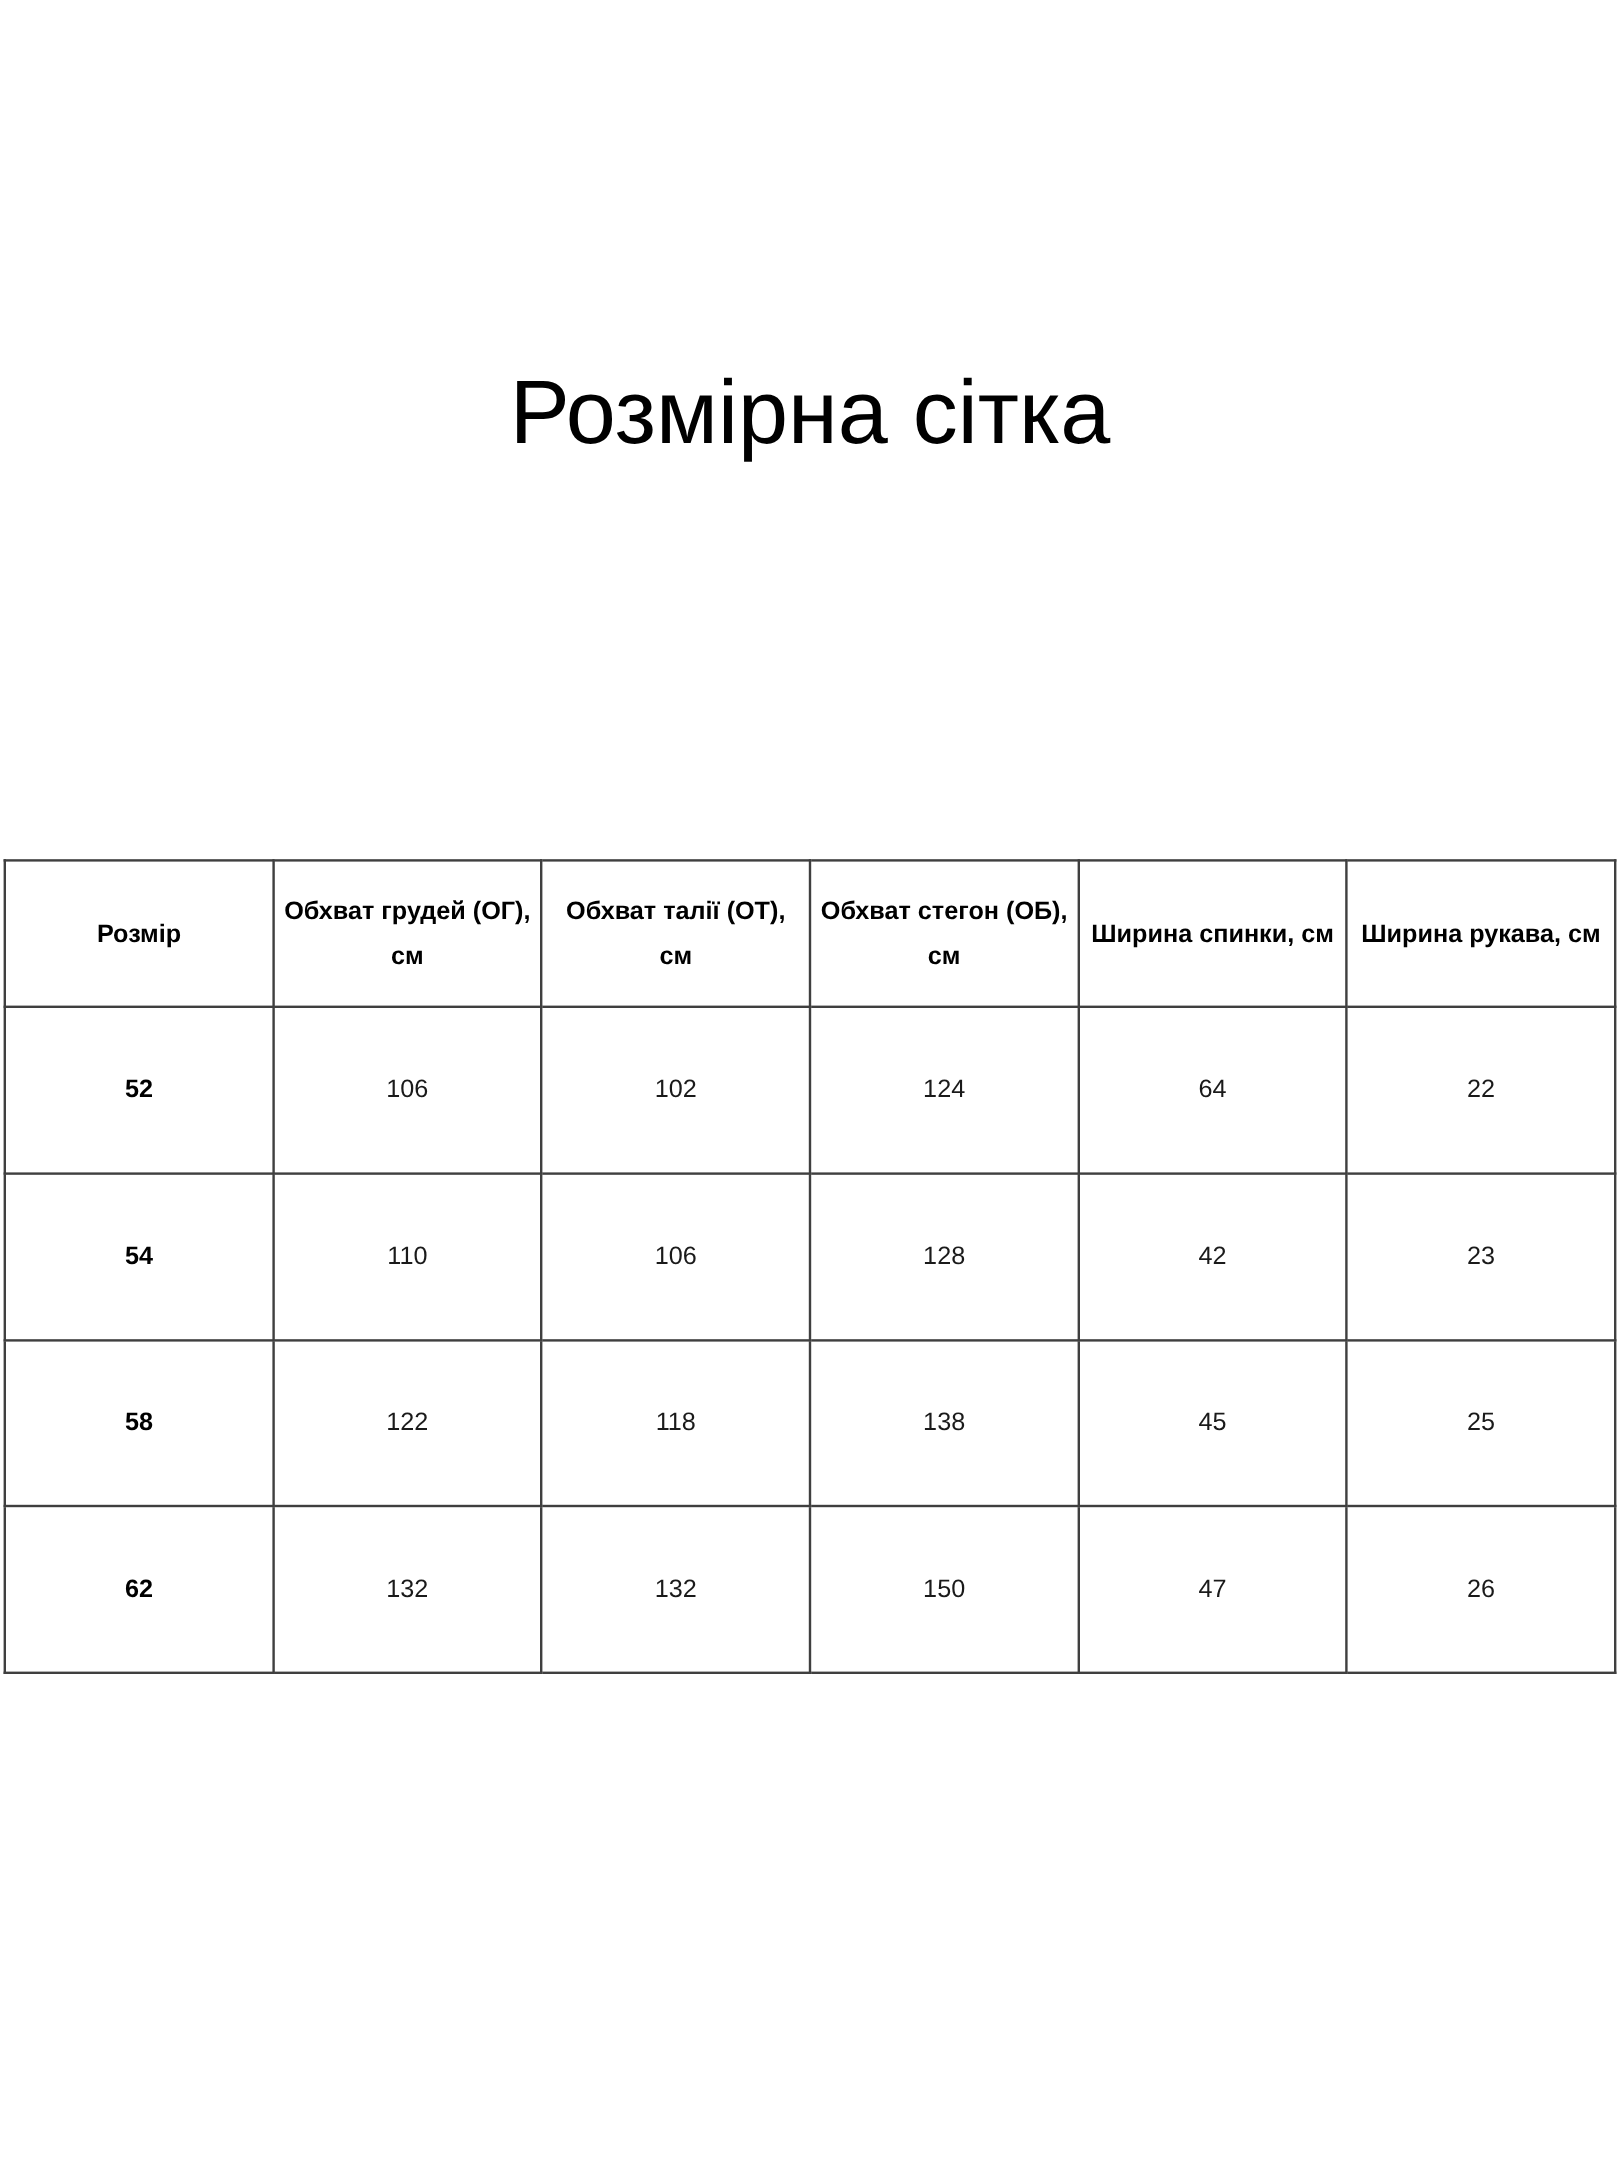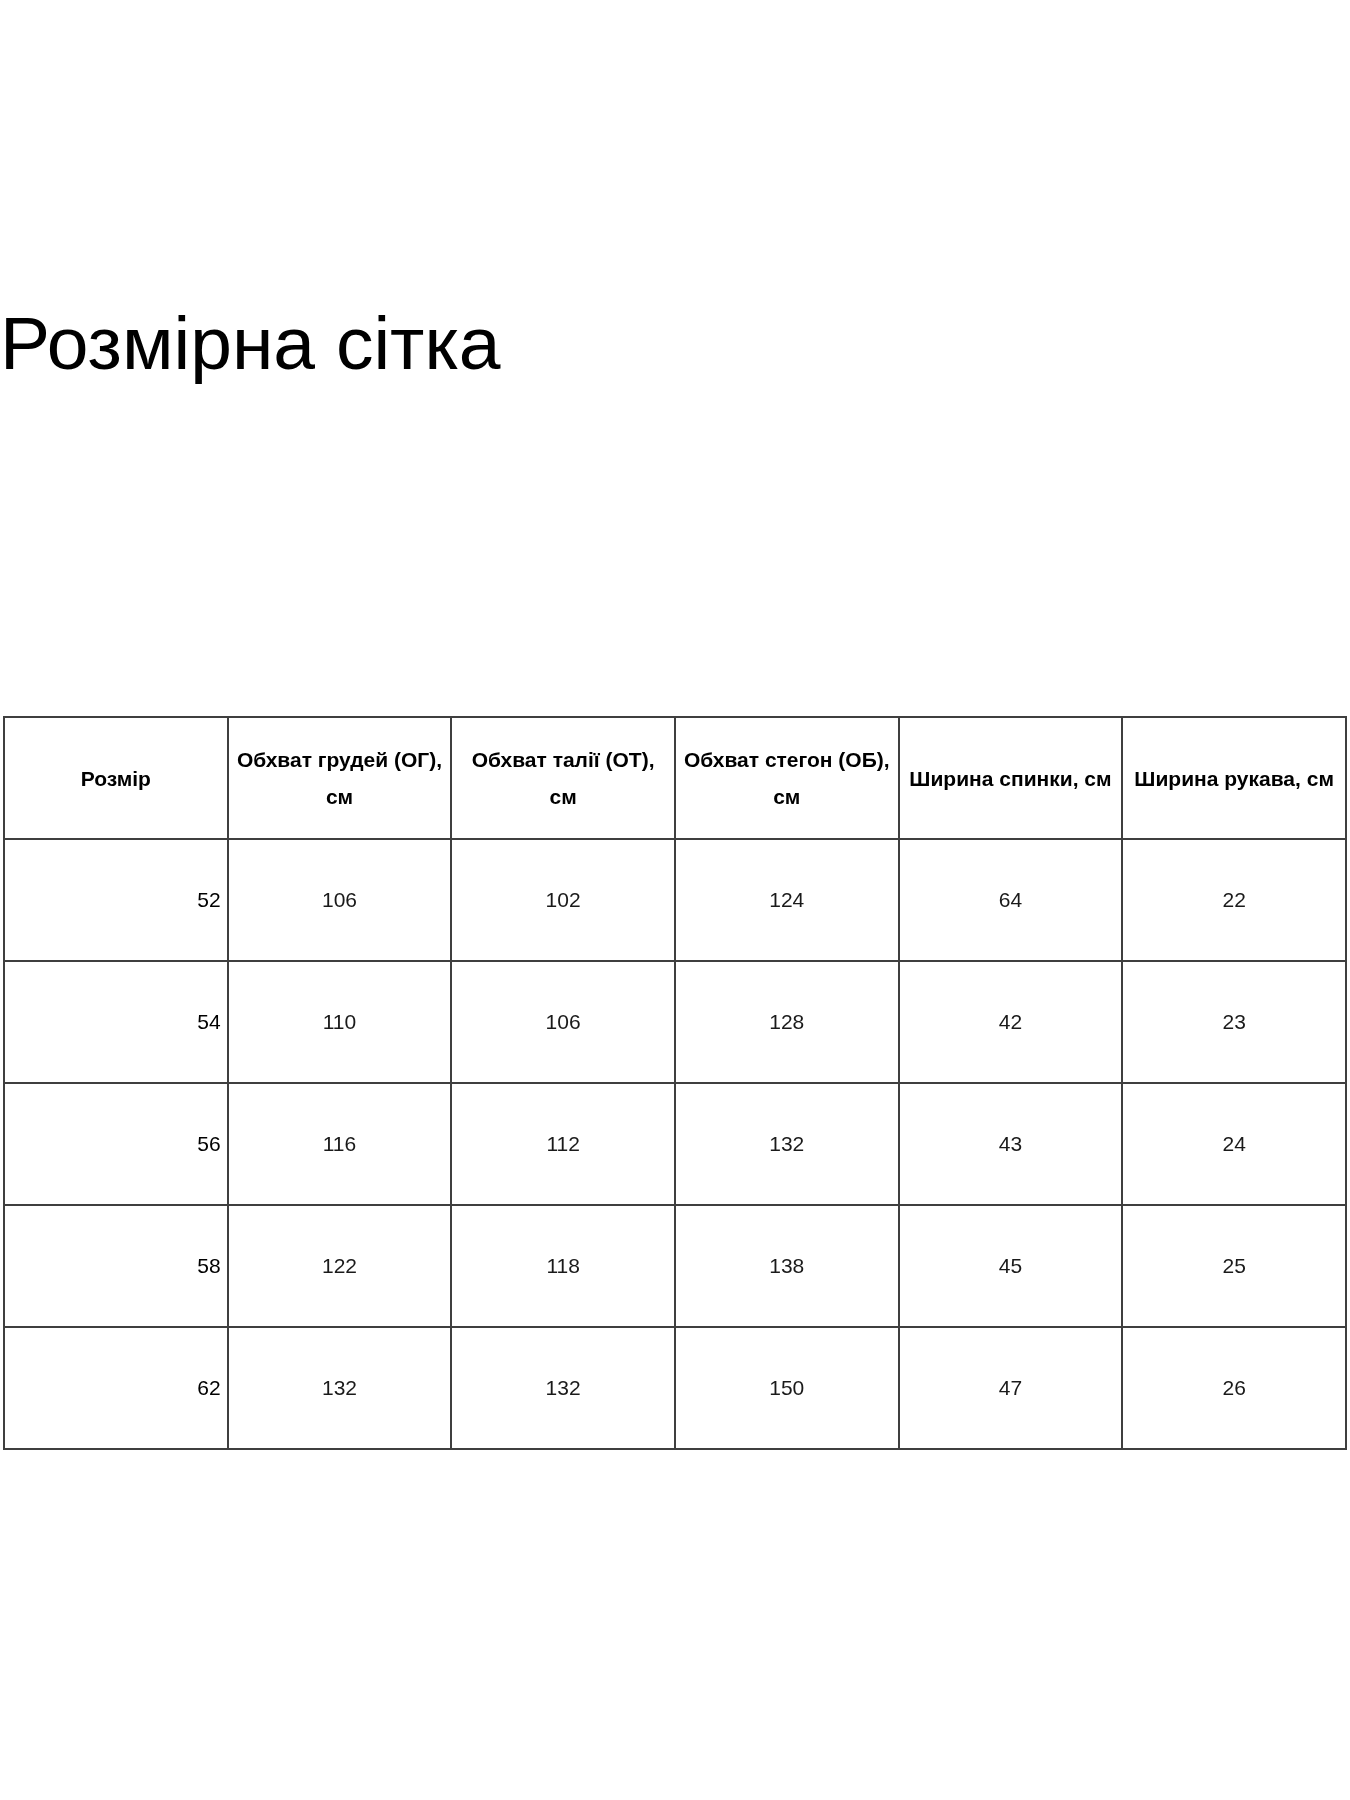--- a/index.html
+++ b/index.html
@@ -13,20 +13,21 @@
     height: 1800px;
     font-family: "Liberation Sans", "DejaVu Sans", sans-serif;
     color: #000;
     overflow: hidden;
   }
   .page-title {
     position: absolute;
     top: 251px;
     left: 0;
     width: 100%;
+    text-align: center;
     font-size: 75px;
     font-weight: 400;
     line-height: 1.12;
     color: #000000;
     white-space: nowrap;
   }
   table.size-table {
     position: absolute;
     left: 3px;
     top: 716px;
@@ -54,23 +55,22 @@
   table.size-table th .hline {
     line-height: 37px;
     white-space: nowrap;
   }
   table.size-table td {
     font-size: 21px;
     font-weight: 400;
     color: #1a1a1a;
   }
   table.size-table td.size-col {
-    font-weight: 400;
+    font-weight: 700;
     color: #000000;
-    text-align: right;
   }
 </style>
 </head>
 <body>
 
 <h1 class="page-title">Розмірна сітка</h1>
 
 <table class="size-table">
   <thead>
     <tr id="header-row">
@@ -108,28 +108,20 @@
       </tr>
       <tr>
         <td class="size-col">54</td>
         <td class="value-col">110</td>
         <td class="value-col">106</td>
         <td class="value-col">128</td>
         <td class="value-col">42</td>
         <td class="value-col">23</td>
       </tr>
       <tr>
-        <td class="size-col">56</td>
-        <td class="value-col">116</td>
-        <td class="value-col">112</td>
-        <td class="value-col">132</td>
-        <td class="value-col">43</td>
-        <td class="value-col">24</td>
-      </tr>
-      <tr>
         <td class="size-col">58</td>
         <td class="value-col">122</td>
         <td class="value-col">118</td>
         <td class="value-col">138</td>
         <td class="value-col">45</td>
         <td class="value-col">25</td>
       </tr>
       <tr>
         <td class="size-col">62</td>
         <td class="value-col">132</td>

